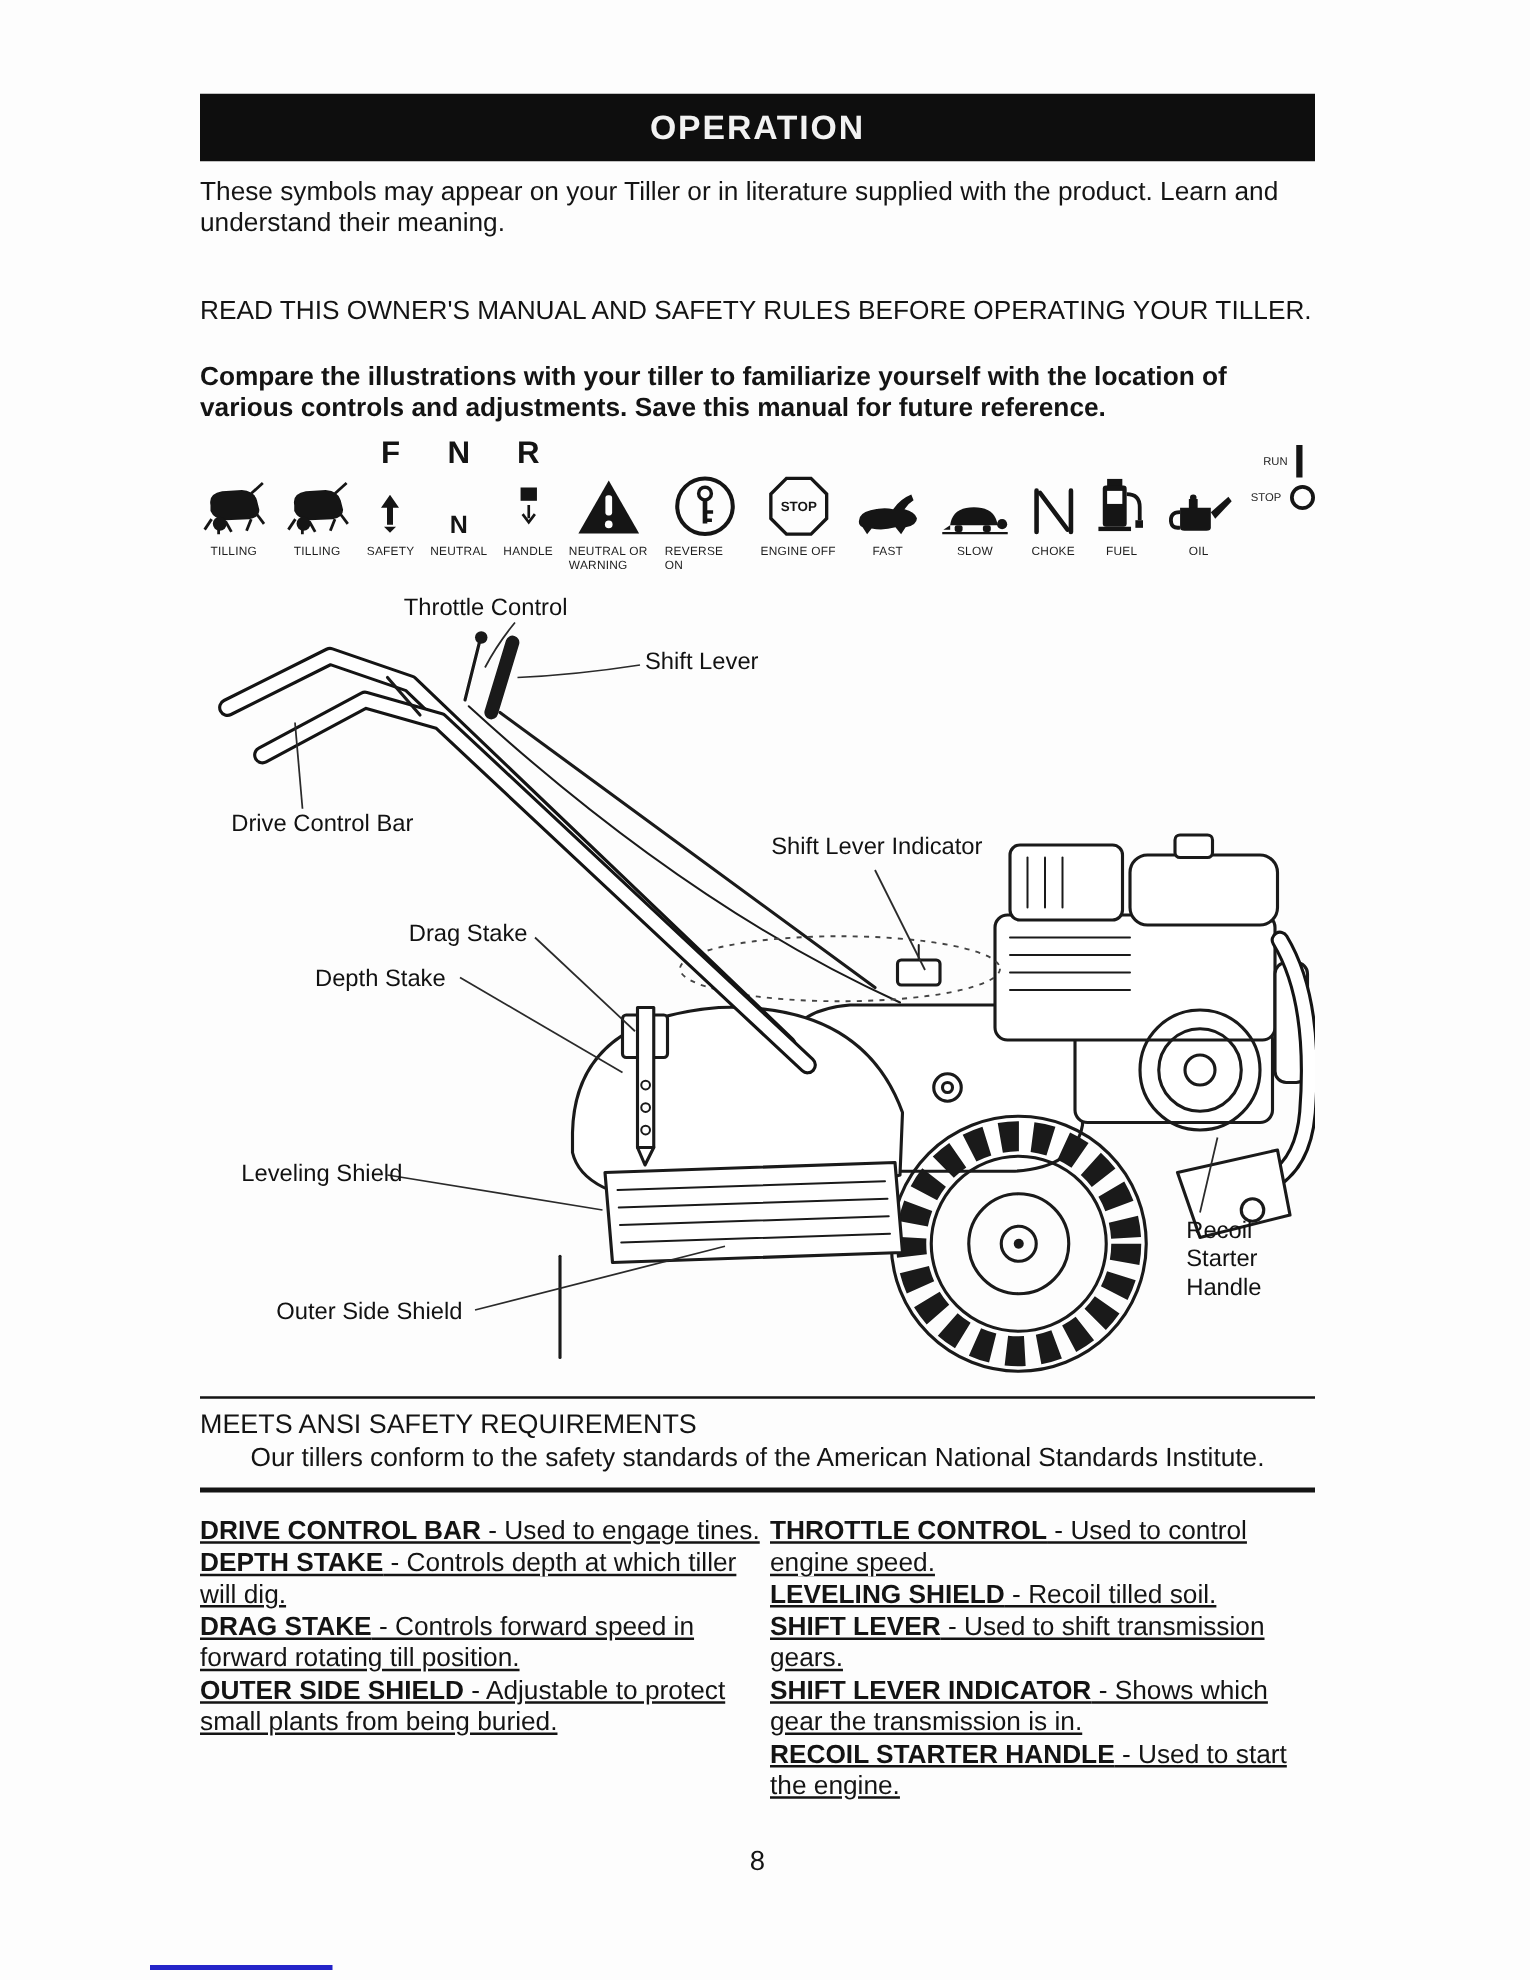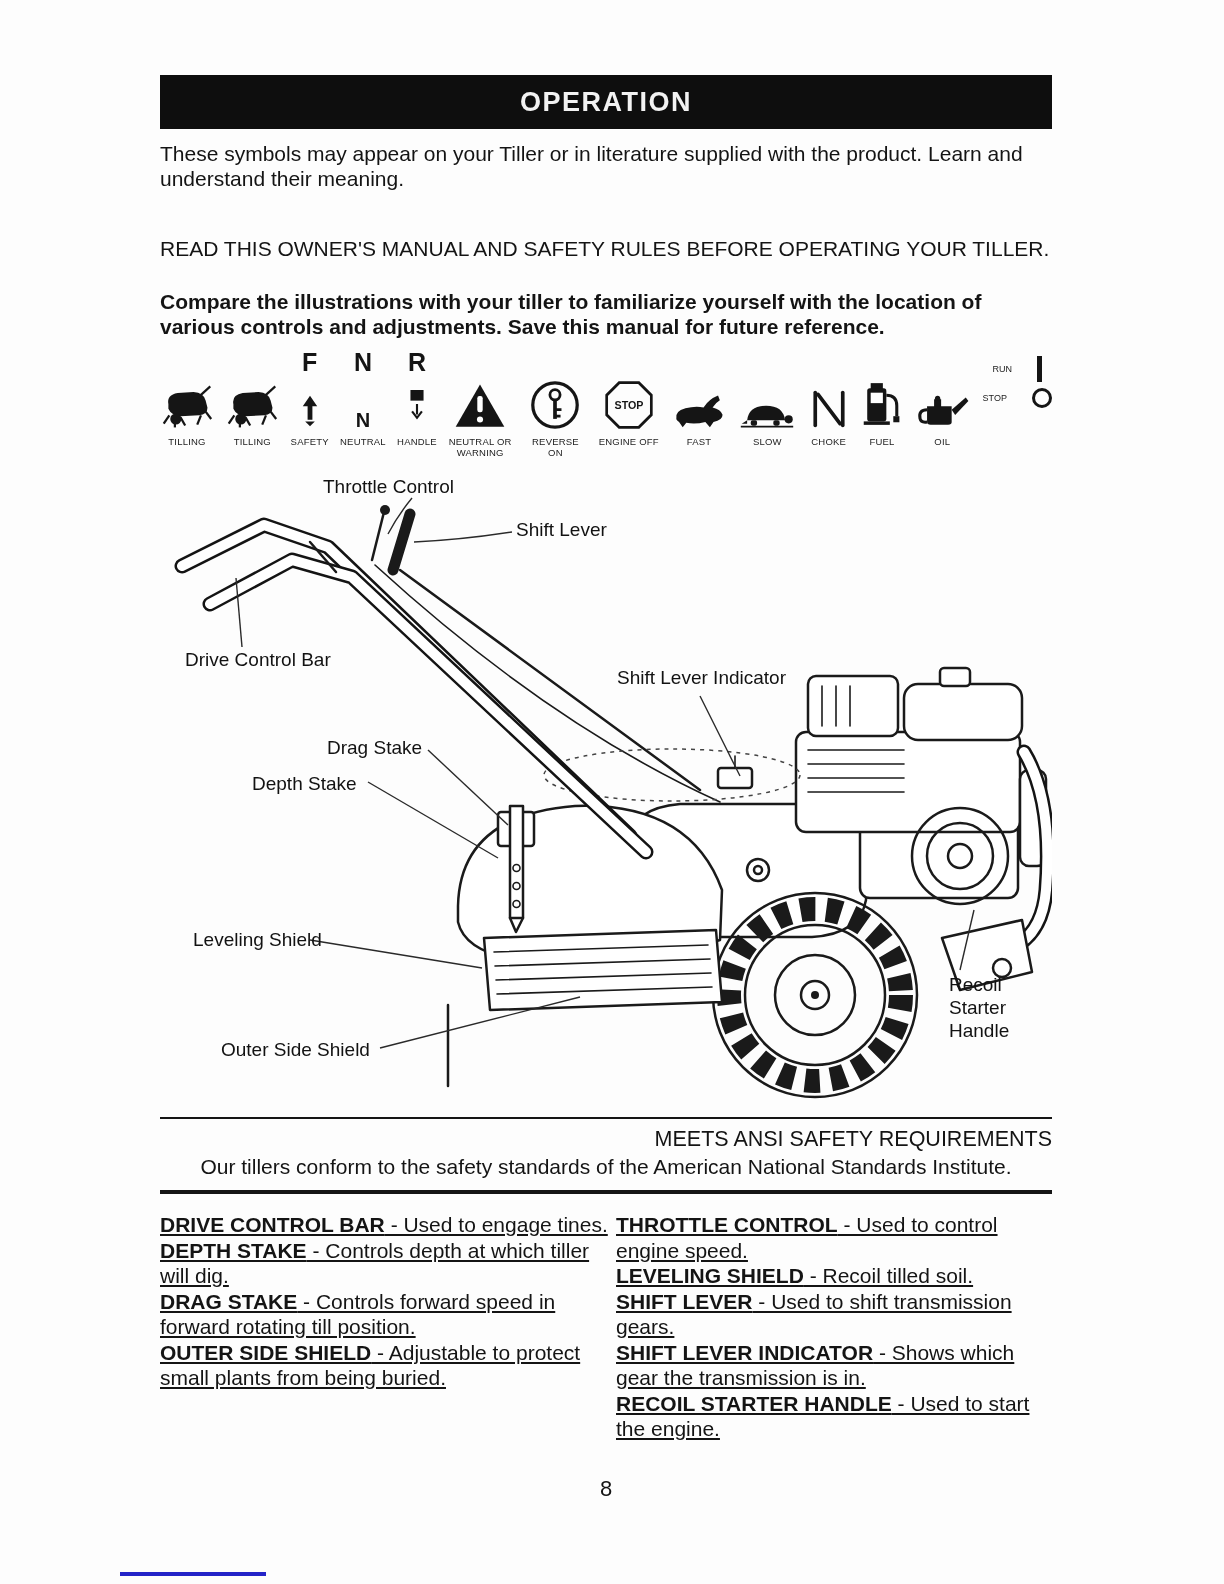--- a/index.html
+++ b/index.html
@@ -24,42 +24,42 @@
   .readp   { top:236px; }
   .comparep{ top:289px; font-weight:bold; }
 
   
   .symbols { top:350px; height:118px; display:flex; justify-content:space-between; align-items:flex-start; }
   .sym { display:flex; flex-direction:column; align-items:center; }
   .icon-area { height:80px; display:flex; align-items:flex-end; justify-content:center; }
   .gear-stack { height:80px; display:flex; flex-direction:column; align-items:center; justify-content:space-between; }
   .gear-letter { font-size:25px; font-weight:bold; line-height:1; }
   .gear-letter.small { font-size:20px; }
-  .sym-label { margin-top:6px; font-size:9.5px; line-height:11px; text-align:center;
+  .sym-label { margin-top:6px; font-size:9.5px; line-height:11px; 
     max-width:64px; letter-spacing:.2px; color:#1c1c1c; }
-  .rs-row { display:flex; align-items:center; gap:25px; margin-top:6px; }
+  .rs-row { display:flex; align-items:center; gap:7px; margin-top:6px; }
   .rs-label { font-size:9px; color:#1c1c1c; }
   .rs-bar { width:5px; height:26px; background:#151515; display:inline-block; }
   .rs-circle { width:20px; height:20px; border:3.5px solid #151515; border-radius:50%; display:inline-block; }
 
   
   .diagram { top:470px; height:648px; }
   .diagram svg { position:absolute; left:0; top:0; }
   .dlabel { position:absolute; font-size:19px; white-space:nowrap; color:#121212; }
   .dlabel.multi { white-space:pre-line; line-height:23px; }
   .ln { stroke:#1a1a1a; stroke-width:2.5; fill:none; stroke-linecap:round; stroke-linejoin:round; }
   .ln-thin { stroke-width:1.6; }
   .fill-w { fill:#fff; }
   .tube-o { stroke:#141414; stroke-width:15; fill:none; stroke-linecap:round; stroke-linejoin:round; }
   .tube-i { stroke:#fff; stroke-width:10; fill:none; stroke-linecap:round; stroke-linejoin:round; }
   .callout { stroke:#2a2a2a; stroke-width:1.4; fill:none; }
 
   
   .rule1 { top:1117px; border-top:2px solid #151515; height:0; }
-  .ansi-title { top:1127px; text-align:right; font-size:21.5px; }
+  .ansi-title { top:1127px; text-align:left; font-size:21.5px; }
   .ansi-body  { top:1155px; text-align:center; font-size:21px; }
   .rule2 { top:1190px; border-top:4px solid #151515; height:0; }
 
   
   .glossary { top:1212px; display:flex; }
   .gcol-left  { width:456px; }
   .gcol-right { width:436px; }
   .gentry { font-size:21px; line-height:25.5px;text-decoration:underline; }
 
   .pageno { top:1476px; text-align:center; font-size:22px; }

